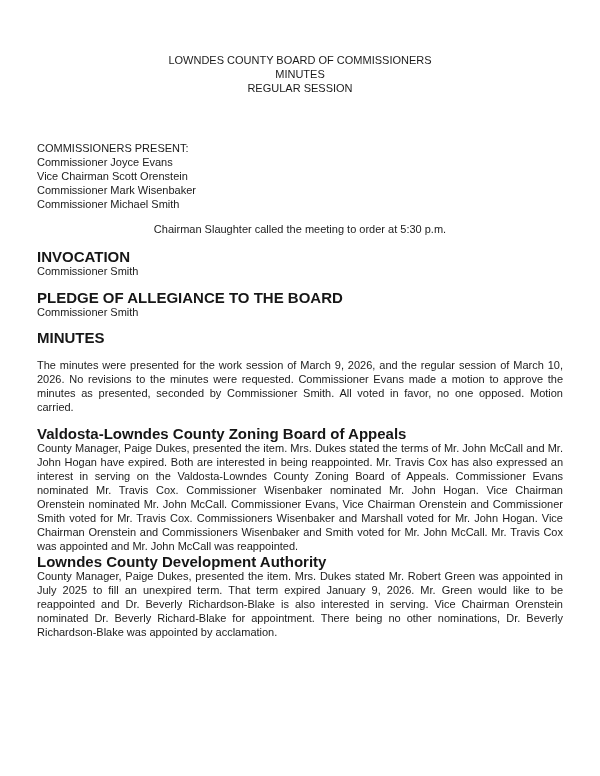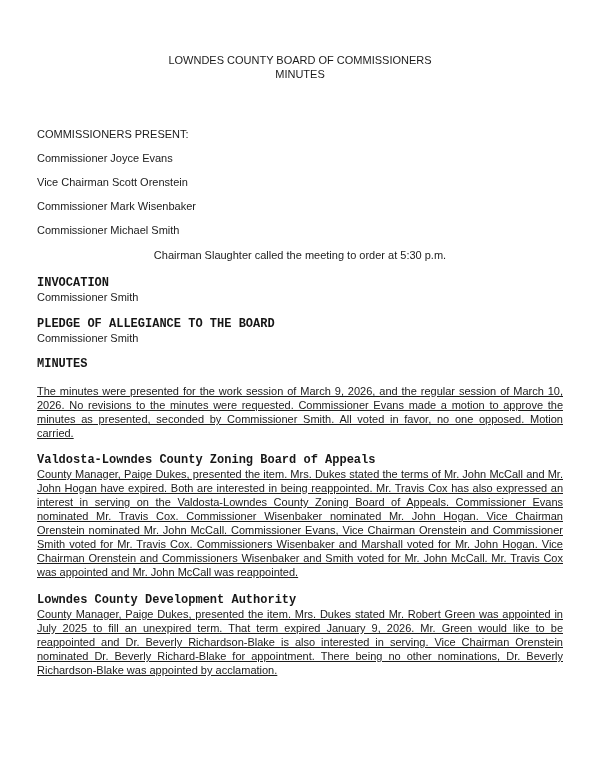--- a/index.html
+++ b/index.html
@@ -17,46 +17,46 @@
     width: 600px;
     height: 776px;
     background: #ffffff;
     padding: 53px 37px 0 37px;
     overflow: hidden;
     border-radius: 21px;
   }
   .doc-header { text-align: center; }
   .doc-header div { line-height: 14px; }
   .attendance { margin-top: 46px; }
-  .attendance div { line-height: 14px; margin-top: 10px; }
+  .attendance div { line-height: 14px; }
   .call-to-order { margin-top: 11px; text-align: center; }
   .sec { margin-top: 14px; }
   .sec-pledge { margin-top: 13px; }
   .sec-minutes { margin-top: 12px; }
   .sec-appointments { margin-top: 12px; }
   h2 {
-    font-size: 12px;
+    font-size: 15px;
     font-weight: bold;
     line-height: 14px;
     color: #161616;
-    font-family: Liberation Mono, monospace;
   }
-  .body-par { text-align: justify; text-decoration: underline; }
+  .body-par { text-align: justify; }
   .minutes-par { margin-top: 13px; }
   .appt-item { margin-top: 13px; }
-  .appt-item-2 { margin-top: 14px; }
+  .appt-item-2 { margin-top: 2px; }
 </style>
 </head>
 <body>
 
 <div class="page">
 
   <header class="doc-header">
     <div>LOWNDES COUNTY BOARD OF COMMISSIONERS</div>
     <div>MINUTES</div>
+    <div>REGULAR SESSION</div>
   </header>
 
   <section class="attendance">
     <div>COMMISSIONERS PRESENT:</div>
     <div>Commissioner Joyce Evans</div>
     <div>Vice Chairman Scott Orenstein</div>
     <div>Commissioner Mark Wisenbaker</div>
     <div>Commissioner Michael Smith</div>
   </section>
 

